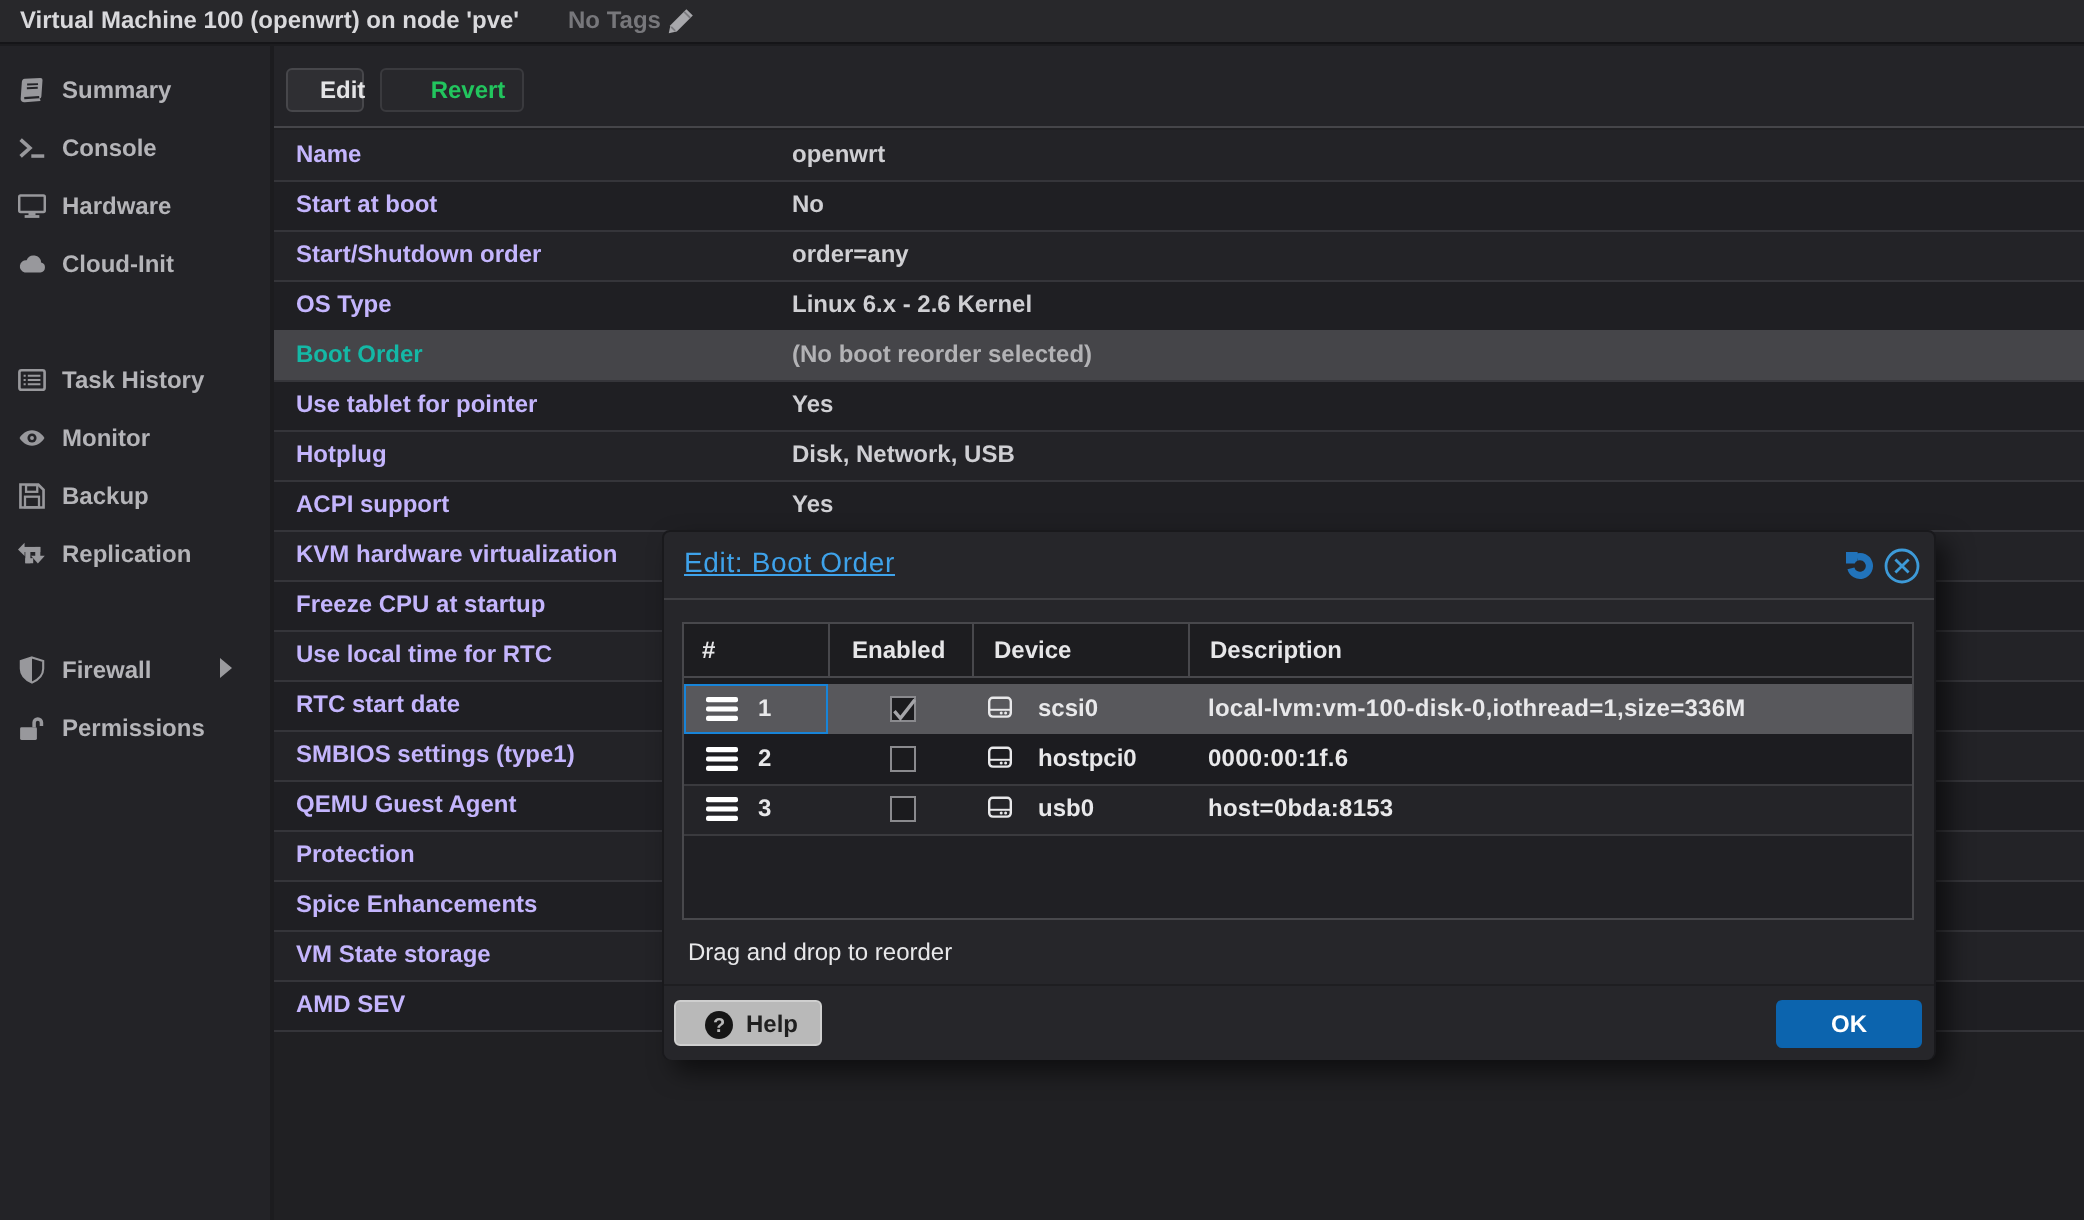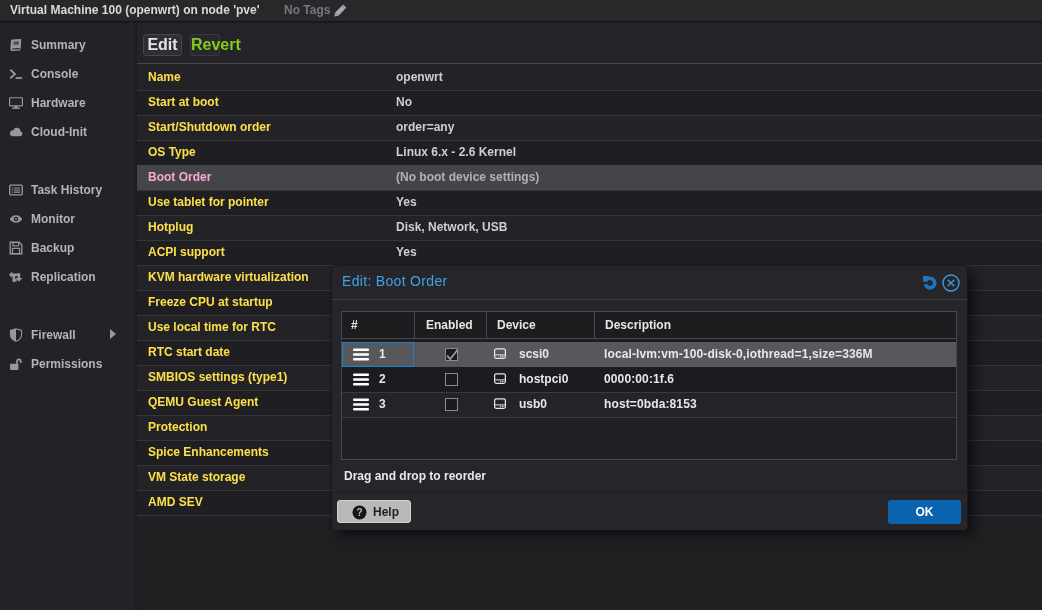--- a/index.html
+++ b/index.html
@@ -9,43 +9,43 @@
   #topbar .title { position:absolute; left:10px; top:3px; font-size:12px; font-weight:bold; color:#d9d9dc; }
   #topbar .notags { position:absolute; left:284px; top:3px; font-size:12px; font-weight:bold; color:#77777b; }
   #sidebar { position:absolute; left:0; top:23px; width:135px; height:587px; background:#232327; }
   .nav { position:absolute; left:0; width:135px; height:24px; color:#b4b4b8; font-size:12px; font-weight:bold; }
   .nav .ic { position:absolute; left:9px; top:6px; width:14px; height:14px; color:#98989c; }
   .nav .lb { position:absolute; left:31px; top:5.5px; }
   .nav.sel { background:#174a70; color:#e9e9eb; }
   .nav.sel .ic { color:#cdcdd1; }
   #content { position:absolute; left:137px; top:23px; width:905px; height:587px; background:#202023; }
   #toolbar { position:absolute; left:137px; top:23px; width:905px; height:41px; background:#242428; border-bottom:1px solid #454549; }
-  .btn { position:absolute; top:11px; height:22px; border-radius:3px; font-size:16px; font-weight:bold;
-     text-align:center; line-height:20px; border:1px solid #47474b; background:#2f2f33; color:#e4e4e6; }
+  .btn { position:absolute; top:11px; height:22px; border-radius:3px; font-size:12px; font-weight:bold;
+     text-align:center; line-height:20px; border:1px solid #47474b; background:#2f2f33; color:#e4e4e6;padding-left:16px; }
   #btn-edit { left:6px; width:39px; }
-  #btn-revert { left:53px; width:30px; background:#28282c; border-color:#3a3a3e; color:#84cc16; }
+  #btn-revert { left:53px; width:72px; background:#28282c; border-color:#3a3a3e; color:#22c55e; }
   .row { position:absolute; left:137px; width:905px; height:25px; box-shadow: inset 0 1px 0 #35353a; }
   .row.odd { background:#232327; }
   #rowend { position:absolute; left:137px; top:515px; width:905px; height:1px; background:#35353a; }
   .row.even { background:#1f1f23; }
   .row.hover { background:#454549; box-shadow:none !important; }
-  .row .k { position:absolute; left:11px; top:5px; font-size:12px; font-weight:bold; color:#fde047; }
+  .row .k { position:absolute; left:11px; top:5px; font-size:12px; font-weight:bold; color:#c4b5fd; }
   .row .v { position:absolute; left:259px; top:5px; font-size:12px; font-weight:bold; color:#cfcfd3; }
   
   #dialog { position:absolute; left:331px; top:265px; width:637px; height:265px; background:#26262a;
      border:1px solid #19191c; border-radius:4px; box-shadow:6px 6px 12px rgba(0,0,0,0.55); }
   #dlg-title { position:absolute; left:0; top:0; width:635px; height:34px; border-bottom:1px solid #3f3f43; border-radius:4px 4px 0 0; }
-  #dlg-title .t { position:absolute; left:10px; top:7px; font-size:14px; font-weight:normal; letter-spacing:0.32px; color:#3ea2ea; }
+  #dlg-title .t { position:absolute; left:10px; top:7px; font-size:14px; font-weight:normal; letter-spacing:0.32px; color:#3ea2ea;text-decoration:underline; }
   #grid { position:absolute; left:9px; top:45px; width:616px; height:149px; background:#1d1d20; border:1px solid #48484c; }
   .gh { position:absolute; top:0; height:26px; font-size:12px; font-weight:bold; color:#e6e6e8; }
   .gcol { position:absolute; top:0; width:1px; height:26px; background:#48484c; }
   #ghline { position:absolute; left:0; top:26px; width:614px; height:1px; background:#48484c; }
   .grow { position:absolute; left:0; width:614px; height:25px; }
   .gtext { position:absolute; top:5px; font-size:12px; font-weight:bold; color:#e8e8ea; }
-  #dragtext { position:absolute; left:12px; top:203px; font-size:12px; font-weight:bold; color:#e8e8ea; }
+  #dragtext { position:absolute; left:12px; top:203px; font-size:12px; font-weight:normal; color:#e8e8ea; }
   #dlg-footer { position:absolute; left:0; top:226px; width:635px; height:38px; background:#26262a; border-top:1px solid #1e1e21; border-radius:0 0 4px 4px; }
   #btn-help { position:absolute; left:5px; top:7px; width:74px; height:23px; background:#b9b9b9; border:1px solid #cfcfcf; border-radius:3px; color:#1f1f1f; font-size:12px; font-weight:bold; }
   #btn-ok { position:absolute; right:6px; top:7px; width:73px; height:24px; background:#0c64ae; border-radius:3px; color:#fff; font-size:12px; font-weight:bold; text-align:center; line-height:24px; }
   .ham { position:absolute; left:11px; top:6px; }
   .cb { position:absolute; left:103px; top:6px; width:13px; height:13px; background:#1b1b1e; border:1px solid #8a8a8e; }
   .cb svg { position:absolute; left:0px; top:0px; }
   .hdd { position:absolute; left:152px; top:6px; }
   .focusbox { position:absolute; left:0; top:0; width:72px; height:25px; border:1px solid #1884d8; }
   .trianglenav { position:absolute; left:110px; top:7px; width:0; height:0; border-left:6.5px solid #9a9a9e; border-top:5px solid transparent; border-bottom:5px solid transparent; }
 </style>
@@ -164,22 +164,22 @@
     </div>
   <div class="row odd" style="top:115px;">
       <span class="k">Start/Shutdown order</span>
       <span class="v">order=any</span>
     </div>
   <div class="row even" style="top:140px;">
       <span class="k">OS Type</span>
       <span class="v">Linux 6.x - 2.6 Kernel</span>
     </div>
   <div class="row hover" style="top:165px;">
-      <span class="k" style="color:#f9a8d4;">Boot Order</span>
-      <span class="v" style="color:#b2b2b5;">(No boot device settings)</span>
+      <span class="k" style="color:#14b8a6;">Boot Order</span>
+      <span class="v" style="color:#b2b2b5;">(No boot reorder selected)</span>
     </div>
   <div class="row even" style="top:190px;">
       <span class="k">Use tablet for pointer</span>
       <span class="v">Yes</span>
     </div>
   <div class="row odd" style="top:215px;">
       <span class="k">Hotplug</span>
       <span class="v">Disk, Network, USB</span>
     </div>
   <div class="row even" style="top:240px;">

